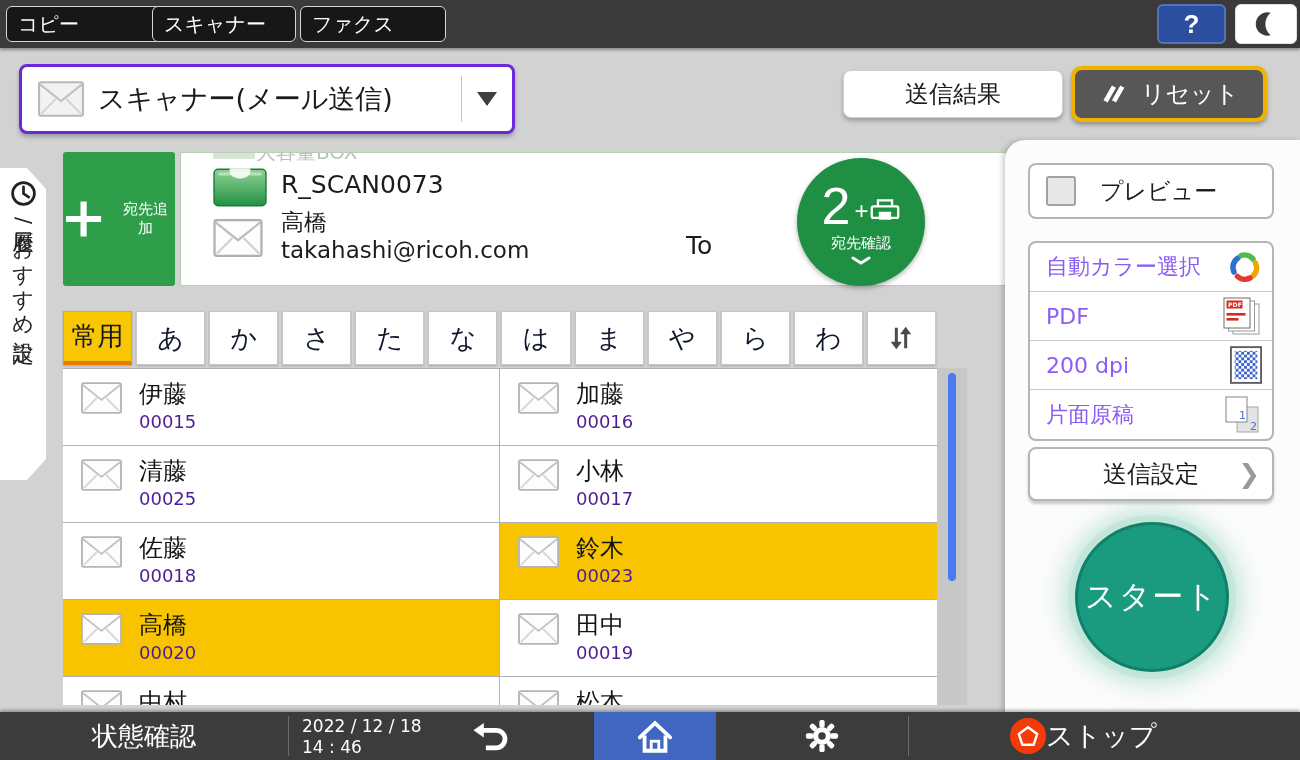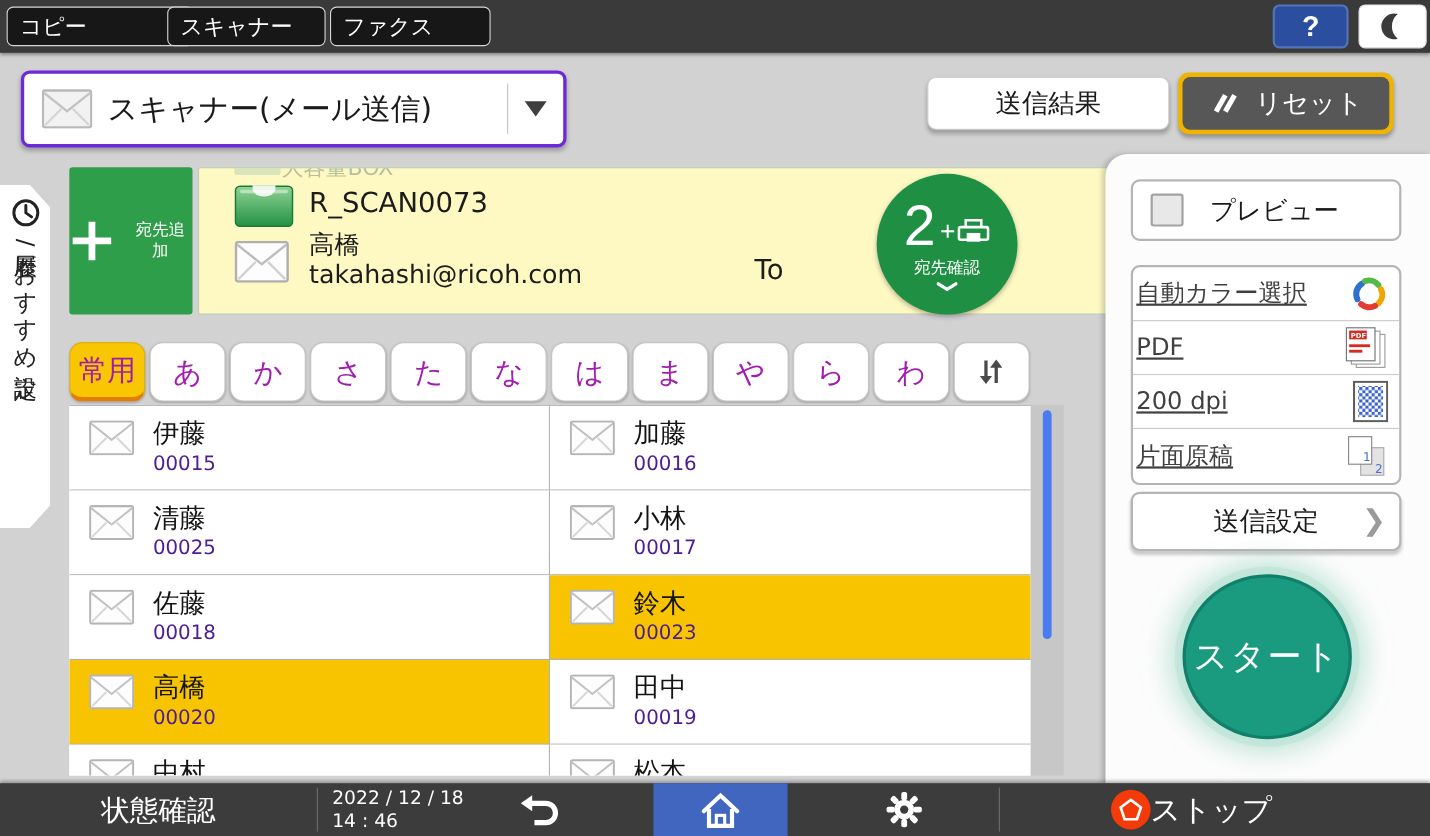--- a/index.html
+++ b/index.html
@@ -22,38 +22,38 @@
   .reset { position:absolute; left:1071px; top:66px; width:196px; height:56px; background:#efb400; border:none; border-radius:10px; padding:4px; box-shadow:0 3px 4px rgba(0,0,0,.3); }
   .reset .inner { width:100%; height:100%; background:#575757; border-radius:7px; display:flex; align-items:center; justify-content:center; gap:14px; color:#fff; font-size:24px; }
 
   
   .sidebar-tab { position:absolute; left:0; top:168px; width:46px; height:312px; background:#fff; clip-path:polygon(0 0,27px 0,46px 21px,46px 291px,27px 312px,0 312px); filter:drop-shadow(2px 2px 2px rgba(0,0,0,.3)); display:flex; flex-direction:column; align-items:center; padding-top:12px; cursor:pointer; }
   .sidebar-tab .vlabel { writing-mode:vertical-rl; font-size:21px; color:#222; margin-top:8px; letter-spacing:1px; }
 
   
   .add-dest { position:absolute; left:63px; top:152px; width:112px; height:134px; background:#2f9e4a; border:none; border-radius:3px; color:#fff; display:flex; align-items:center; justify-content:center; gap:12px; }
   .add-dest .lbl { font-size:15px; }
-  .dest-panel { position:absolute; left:180px; top:152px; width:859px; height:134px; background:#fef9c3; border:1px solid #b7cfb2; border-radius:2px; overflow:hidden; }
+  .dest-panel { position:absolute; left:180px; top:152px; width:859px; height:134px; background:#ffffff; border:1px solid #b7cfb2; border-radius:2px; overflow:hidden; }
   .partial-item { position:absolute; left:75px; top:-14px; height:24px; font-size:20px; color:#7d937c; opacity:.55; }
   .partial-icon { position:absolute; left:32px; top:-6px; width:42px; height:12px; background:#bcd6b8; opacity:.6; border-radius:2px; }
   .folder-icon { position:absolute; left:32px; top:13px; }
   .dest-folder-name { position:absolute; left:100px; top:17px; font-size:25px; color:#1c1c1c; }
   .dest-env { position:absolute; left:32px; top:66px; }
   .dest-email-name { position:absolute; left:100px; top:54px; font-size:23px; color:#1c1c1c; }
   .dest-email-addr { position:absolute; left:100px; top:84px; font-size:23px; color:#1c1c1c; }
   .to-label { position:absolute; left:505px; top:78px; font-size:25px; color:#1c1c1c; }
   .badge { position:absolute; left:797px; top:158px; width:128px; height:128px; border-radius:50%; background:#1f9043; border:none; box-shadow:0 2px 5px rgba(0,0,0,.3); color:#fff; display:flex; flex-direction:column; align-items:center; justify-content:center; }
   .badge .row1 { display:flex; align-items:center; }
   .badge .count { font-size:52px; line-height:52px; }
   .badge .plus { font-size:24px; margin:10px 2px 0 4px; }
   .badge .lbl { font-size:15px; margin-top:2px; }
 
   
   .idx-tabs { position:absolute; left:63px; top:311px; width:873px; height:54px; display:flex; gap:4px; }
-  .idx-tab { flex:1; background:#fff; border:1px solid #c6c6c6; border-radius:12px; font-size:26px; color:#a21caf; display:flex; align-items:center; justify-content:center; box-shadow:0 1px 2px rgba(0,0,0,.2); cursor:pointer; }
+  .idx-tab { flex:1; background:#fff; border:1px solid #c6c6c6; border-radius:0; font-size:26px; color:#0f172a; display:flex; align-items:center; justify-content:center; box-shadow:0 1px 2px rgba(0,0,0,.2); cursor:pointer; }
   .idx-tab.sel { background:#f8c603; border-color:#e3af00; border-bottom:4px solid #e67d00; }
 
   
   .list { position:absolute; left:63px; top:368px; width:874px; height:337px; background:#fff; overflow:hidden; border-top:1px solid #b2b2b2; }
   .cell { position:absolute; width:437px; height:77px; background:#fff; border-bottom:1px solid #b2b2b2; cursor:pointer; }
   .cell.colL { border-right:1px solid #b2b2b2; }
   .cell.sel { background:#f8c400; }
   .cell .env { position:absolute; left:18px; top:13px; }
   .cell .nm { position:absolute; left:76px; top:9px; font-size:24px; color:#141414; }
   .cell .cd { position:absolute; left:76px; top:42px; font-size:18px; color:#4c1d95; }
@@ -61,21 +61,21 @@
   .scroll-thumb { position:absolute; left:11px; top:5px; width:8px; height:208px; background:#4a7cf0; border-radius:4px; }
 
   
   .right-panel { position:absolute; left:1005px; top:140px; width:295px; height:572px; background:#fcfcfc; border-radius:20px 0 0 0; box-shadow:-3px 0 5px rgba(0,0,0,.18); }
   .preview-btn { position:absolute; left:23px; top:23px; width:246px; height:56px; background:#fff; border:2px solid #b5b5b5; border-radius:8px; display:flex; align-items:center; cursor:pointer; }
   .checkbox { width:30px; height:30px; background:#e8e8e8; border:2px solid #a2a2a2; border-radius:3px; margin-left:16px; }
   .preview-btn .lbl { font-size:23px; color:#1a1a1a; margin-left:24px; }
   .opt-group { position:absolute; left:23px; top:101px; width:246px; border:2px solid #b5b5b5; border-radius:8px; background:#fff; overflow:hidden; }
   .opt-row { position:relative; height:49px; border-bottom:1px solid #c9c9c9; display:flex; align-items:center; cursor:pointer; }
   .opt-row:last-child { border-bottom:none; }
-  .opt-row .lbl { font-size:22px; color:#404040; margin-left:3px;text-decoration:underline; }
+  .opt-row .lbl { font-size:22px; color:#8b5cf6; margin-left:16px; }
   .opt-row .ic { position:absolute; right:10px; top:50%; transform:translateY(-50%); }
   .send-settings { position:absolute; left:23px; top:307px; width:246px; height:54px; background:#fff; border:2px solid #b5b5b5; border-radius:8px; box-shadow:0 3px 3px rgba(0,0,0,.2); font-size:24px; color:#1a1a1a; font-family:inherit; }
   .send-settings .chev { position:absolute; right:12px; top:10px; font-size:26px; color:#9a9a9a; }
   .start-btn { position:absolute; left:70px; top:382px; width:154px; height:150px; border-radius:50%; background:#1a9b80; border:3px solid #11806a; color:#fff; font-size:31px; letter-spacing:2px; font-family:inherit; box-shadow:0 0 0 7px rgba(190,228,215,.7), 0 0 24px 12px rgba(140,205,185,.55); }
 
   
   .bottombar { position:absolute; left:0; top:712px; width:1300px; height:48px; background:#3c3c3c; box-shadow:0 -2px 3px rgba(0,0,0,.3);padding-left:48px; }
   .bb-status { position:absolute; left:0; top:0; width:288px; height:48px; color:#fff; font-size:26px; display:flex; align-items:center; justify-content:center; cursor:pointer; }
   .bb-div { position:absolute; top:4px; width:1px; height:40px; background:#6c6c6c; }
   .bb-datetime { position:absolute; left:302px; top:4px; color:#fff; font-size:17px; line-height:21px; }

